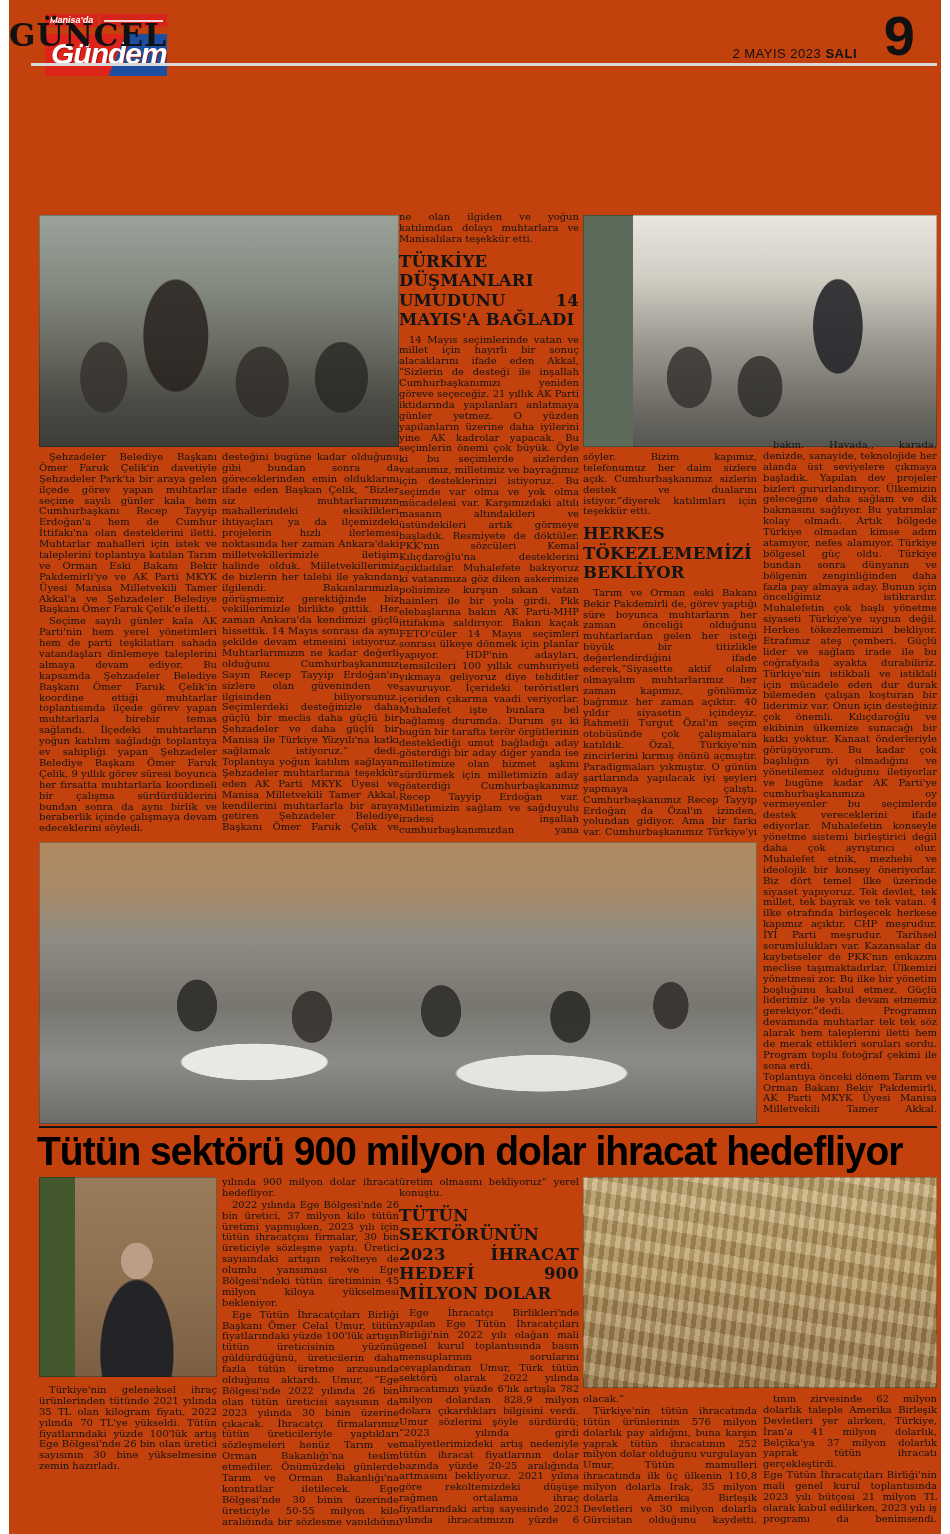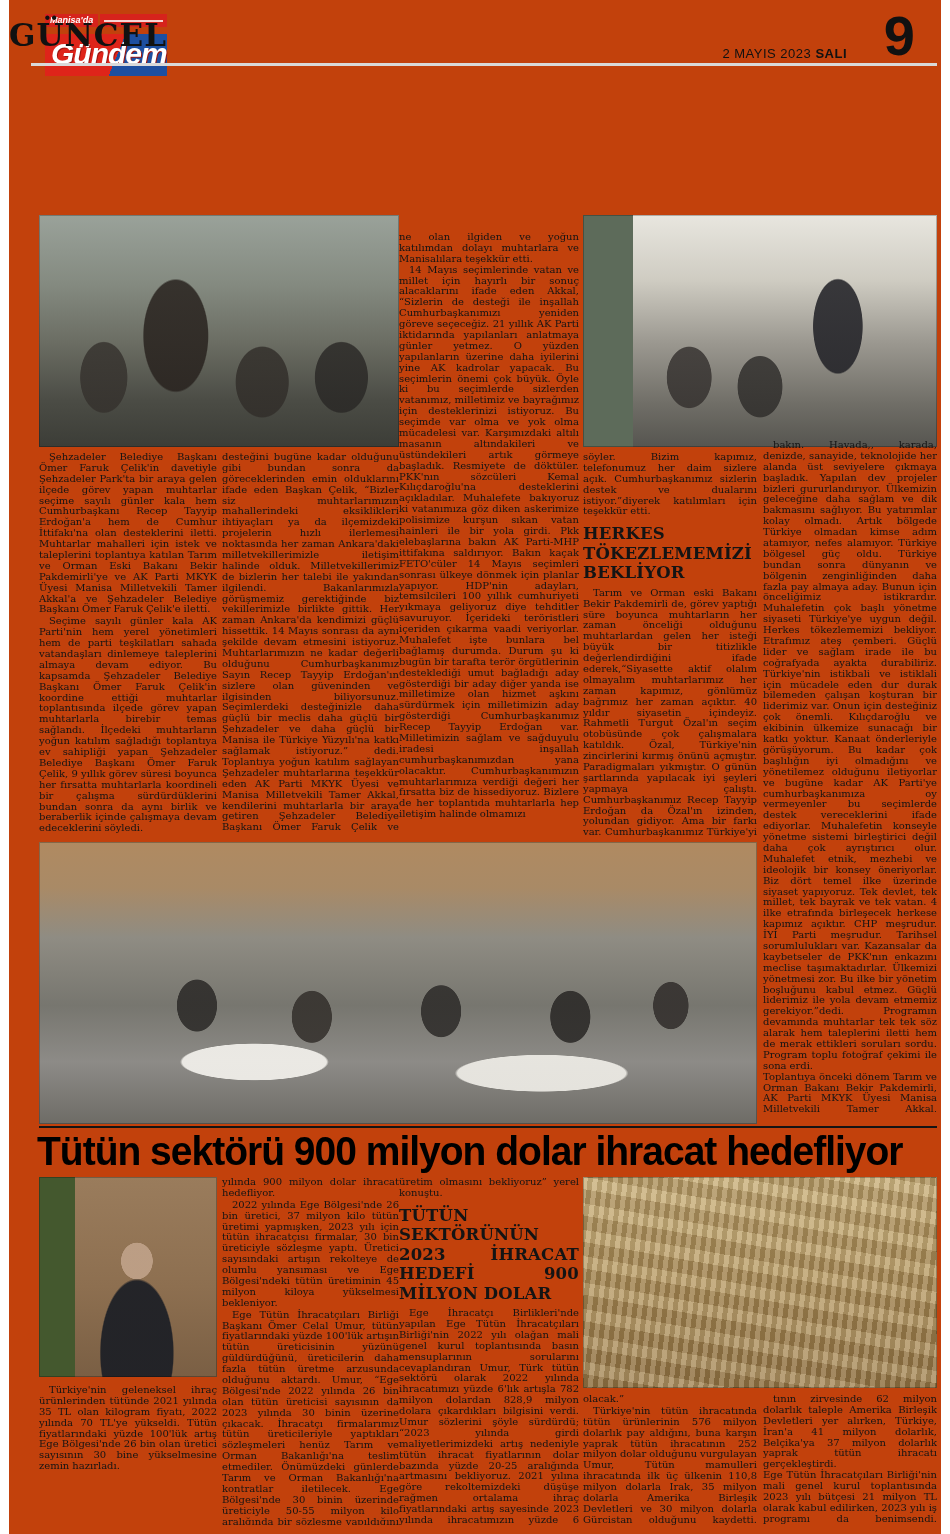--- a/index.html
+++ b/index.html
@@ -10,21 +10,21 @@
   .logo-toprow{display:flex;gap:2px;}
   .logo-region{background:#d6231c;color:#fff;font:italic bold 9px/1.2 "Liberation Sans",sans-serif;
                padding:1px 5px;flex:0 0 auto;}
   .logo-minibox{background:#d6231c;flex:1;position:relative;}
   .logo-minibox::after{content:"";position:absolute;left:4px;right:4px;top:45%;height:2px;background:rgba(255,255,255,.8);}
   .logo-main{background:linear-gradient(112deg,#de241a 58%,#1d4fa0 58%);color:#fff;
              font:italic 900 30px/1 "Liberation Sans",sans-serif;letter-spacing:-1px;
              padding:5px 6px 7px;margin-top:7px;text-shadow:1px 1px 0 #9c1510;}
   .section-title{position:absolute;left:0;width:100%;top:20px;
                  font:bold 31px/1 "DejaVu Serif",serif;letter-spacing:1px;}
-  .date-line{position:absolute;right:94px;top:47px;font:13px/1 "Liberation Sans",sans-serif;letter-spacing:.5px;}
+  .date-line{position:absolute;right:84px;top:47px;font:13px/1 "Liberation Sans",sans-serif;letter-spacing:.5px;}
   .date-line b{font-weight:bold;}
   .page-number{position:absolute;right:26px;top:8px;font:bold 56px/1 "Liberation Sans",sans-serif;}
   .masthead-rule{position:absolute;left:22px;width:906px;top:63px;height:3px;background:#d9d9d9;}
   
   .headline1{position:absolute;left:28px;top:74px;width:900px;
              font-family:"Liberation Sans",sans-serif;font-weight:700;color:#000;}
   .hl-line{display:block;white-space:nowrap;transform-origin:left top;}
   .hl1a{font-size:66px;line-height:.98;letter-spacing:-3px;transform:scale(1.02,1.05);}
   .hl1b{font-size:64px;line-height:1.0;letter-spacing:-2px;margin-top:2px;transform:scale(.98,1.05);}
   .rule-black{position:absolute;left:30px;width:898px;top:1126px;height:2px;background:#141414;}
@@ -98,22 +98,23 @@
 
   <div class="col" style="left:30px;top:452px;width:178px;height:382px;">
       <p>Şehzadeler Belediye Başkanı Ömer Faruk Çelik'in davetiyle Şehzadeler Park'ta bir araya gelen ilçede görev yapan muhtarlar seçime sayılı günler kala hem Cumhurbaşkanı Recep Tayyip Erdoğan'a hem de Cumhur İttifakı'na olan desteklerini iletti. Muhtarlar mahalleri için istek ve taleplerini toplantıya katılan Tarım ve Orman Eski Bakanı Bekir Pakdemirli'ye ve AK Parti MKYK Üyesi Manisa Milletvekili Tamer Akkal'a ve Şehzadeler Belediye Başkanı Ömer Faruk Çelik'e iletti.</p>
       <p>Seçime sayılı günler kala AK Parti'nin hem yerel yönetimleri hem de parti teşkilatları sahada vatandaşları dinlemeye taleplerini almaya devam ediyor. Bu kapsamda Şehzadeler Belediye Başkanı Ömer Faruk Çelik'in koordine ettiği muhtarlar toplantısında ilçede görev yapan muhtarlarla birebir temas sağlandı. İlçedeki muhtarların yoğun katılım sağladığı toplantıya ev sahipliği yapan Şehzadeler Belediye Başkanı Ömer Faruk Çelik, 9 yıllık görev süresi boyunca her fırsatta muhtarlarla koordineli bir çalışma sürdürdüklerini bundan sonra da aynı birlik ve beraberlik içinde çalışmaya devam edeceklerini söyledi.</p>
     </div>
 
   <div class="col cont" style="left:213px;top:452px;width:177px;height:382px;">
       <p>desteğini bugüne kadar olduğunu gibi bundan sonra da göreceklerinden emin olduklarını ifade eden Başkan Çelik, “Bizler siz muhtarlarımızın mahallerindeki eksiklikleri ihtiyaçları ya da ilçemizdeki projelerin hızlı ilerlemesi noktasında her zaman Ankara'daki milletvekillerimizle iletişim halinde olduk. Milletvekillerimiz de bizlerin her talebi ile yakından ilgilendi. Bakanlarımızla görüşmemiz gerektiğinde biz vekillerimizle birlikte gittik. Her zaman Ankara'da kendimizi güçlü hissettik. 14 Mayıs sonrası da aynı şekilde devam etmesini istiyoruz. Muhtarlarımızın ne kadar değerli olduğunu Cumhurbaşkanımız Sayın Recep Tayyip Erdoğan'ın sizlere olan güveninden ve ilgisinden biliyorsunuz. Seçimlerdeki desteğinizle daha güçlü bir meclis daha güçlü bir Şehzadeler ve daha güçlü bir Manisa ile Türkiye Yüzyılı'na katkı sağlamak istiyoruz.” dedi. Toplantıya yoğun katılım sağlayan Şehzadeler muhtarlarına teşekkür eden AK Parti MKYK Üyesi ve Manisa Milletvekili Tamer Akkal, kendilerini muhtarlarla bir araya getiren Şehzadeler Belediye Başkanı Ömer Faruk Çelik ve ekibine teşekkür etti.</p>
     </div>
 
-  <div class="col cont" style="left:390px;top:212px;width:180px;height:624px;margin-top:20px;">
+  <div class="col cont" style="left:390px;top:212px;width:180px;height:624px;">
     <p>ne olan ilgiden ve yoğun katılımdan dolayı muhtarlara ve Manisalılara teşekkür etti.</p>
+    <h3 class="subhead">TÜRKİYE DÜŞMANLARI UMUDUNU 14 MAYIS'A BAĞLADI</h3>
     <div>
         <p>14 Mayıs seçimlerinde vatan ve millet için hayırlı bir sonuç alacaklarını ifade eden Akkal, “Sizlerin de desteği ile inşallah Cumhurbaşkanımızı yeniden göreve seçeceğiz. 21 yıllık AK Parti iktidarında yapılanları anlatmaya günler yetmez. O yüzden yapılanların üzerine daha iyilerini yine AK kadrolar yapacak. Bu seçimlerin önemi çok büyük. Öyle ki bu seçimlerde sizlerden vatanımız, milletimiz ve bayrağımız için desteklerinizi istiyoruz. Bu seçimde var olma ve yok olma mücadelesi var. Karşımızdaki altılı masanın altındakileri ve üstündekileri artık görmeye başladık. Resmiyete de döktüler. PKK'nın sözcüleri Kemal Kılıçdaroğlu'na desteklerini açıkladılar. Muhalefete bakıyoruz ki vatanımıza göz diken askerimize polisimize kurşun sıkan vatan hainleri ile bir yola girdi. Pkk elebaşlarına bakın AK Parti-MHP ittifakına saldırıyor. Bakın kaçak FETO'cüler 14 Mayıs seçimleri sonrası ülkeye dönmek için planlar yapıyor. HDP'nin adayları, temsilcileri 100 yıllık cumhuriyeti yıkmaya geliyoruz diye tehditler savuruyor. İçerideki teröristleri içeriden çıkarma vaadi veriyorlar. Muhalefet işte bunlara bel bağlamış durumda. Durum şu ki bugün bir tarafta terör örgütlerinin desteklediği umut bağladığı aday gösterdiği bir aday diğer yanda ise milletimize olan hizmet aşkını sürdürmek için milletimizin aday gösterdiği Cumhurbaşkanımız Recep Tayyip Erdoğan var. Milletimizin sağlam ve sağduyulu iradesi inşallah cumhurbaşkanımızdan yana olacaktır. Cumhurbaşkanımızın muhtarlarımıza verdiği değeri her fırsatta biz de hissediyoruz. Bizlere de her toplantıda muhtarlarla hep iletişim halinde olmamızı</p>
       </div>
   </div>
 
   <div class="col cont" style="left:574px;top:452px;width:174px;height:386px;">
     <p>söyler. Bizim kapımız, telefonumuz her daim sizlere açık. Cumhurbaşkanımız sizlerin destek ve dualarını istiyor.”diyerek katılımları için teşekkür etti.</p>
     <h3 class="subhead">HERKES TÖKEZLEMEMİZİ BEKLİYOR</h3>
     <div>
         <p>Tarım ve Orman eski Bakanı Bekir Pakdemirli de, görev yaptığı süre boyunca muhtarların her zaman önceliği olduğunu muhtarlardan gelen her isteği büyük bir titizlikle değerlendirdiğini ifade ederek,“Siyasette aktif olalım olmayalım muhtarlarımız her zaman kapımız, gönlümüz bağrımız her zaman açıktır. 40 yıldır siyasetin içindeyiz. Rahmetli Turgut Özal'ın seçim otobüsünde çok çalışmalara katıldık. Özal, Türkiye'nin zincirlerini kırmış önünü açmıştır. Paradigmaları yıkmıştır. O günün şartlarında yapılacak iyi şeyleri yapmaya çalıştı. Cumhurbaşkanımız Recep Tayyip Erdoğan da Özal'ın izinden, yolundan gidiyor. Ama bir farkı var. Cumhurbaşkanımız Türkiye'yi müstemleke memleket olma mantığından çıkartmıştır. Eskiden de gururluyduk. Fakir ama yine gururluyduk. Şimdi imza atılan projelere</p>

